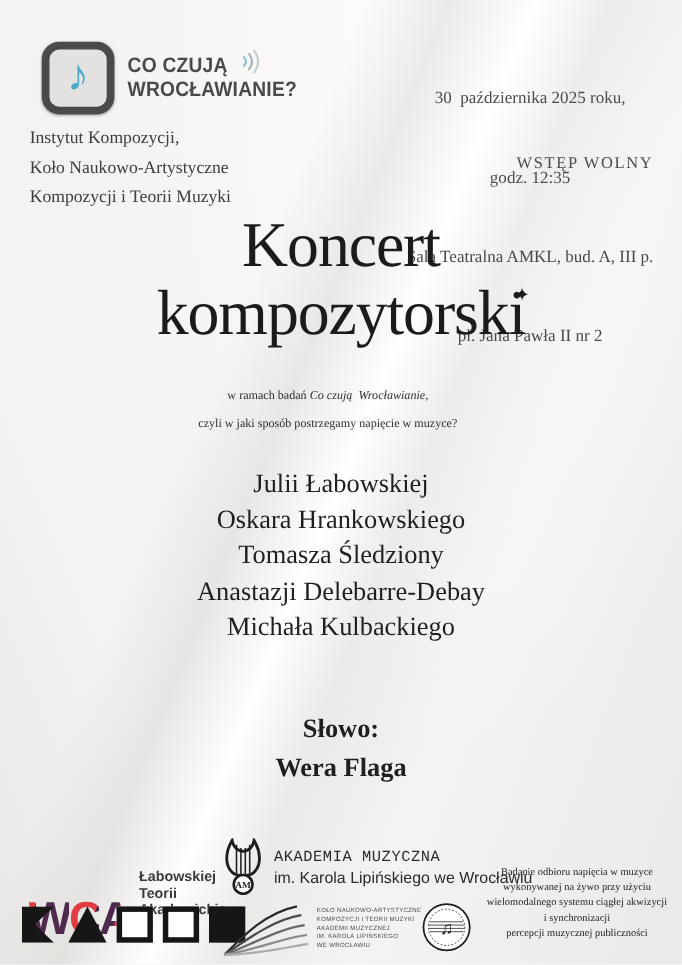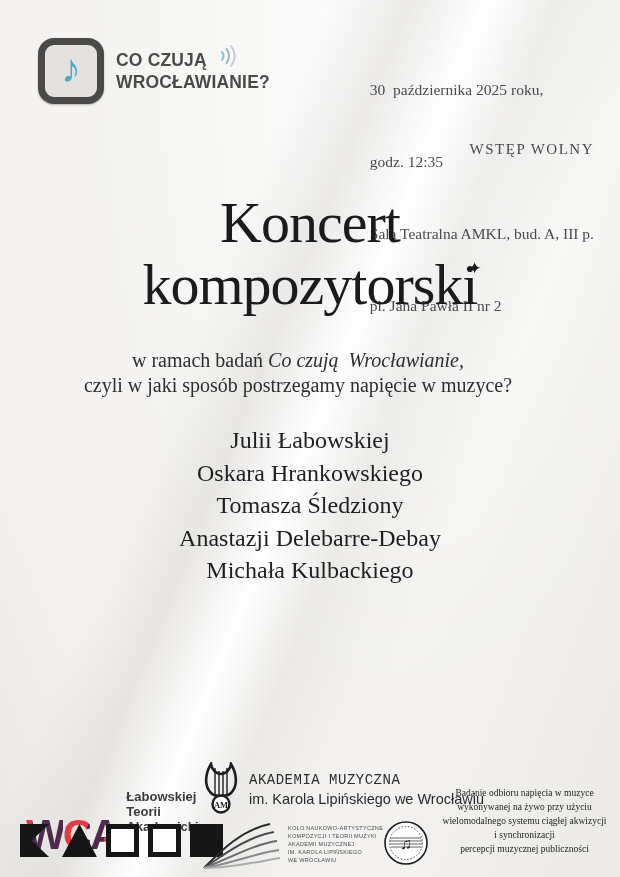--- a/index.html
+++ b/index.html
@@ -41,21 +41,21 @@
 
   
   .organizer{
     position:absolute; top:112px; left:27px;
     font-size:16px; line-height:27px; color:#3d3d3d;
   }
 
   
   .event-info{
     position:absolute; top:30px; right:26px;
-    text-align:left; font-size:15.5px; line-height:24px; color:#4a4a4a;
+    text-align:center; font-size:15.5px; line-height:24px; color:#4a4a4a;
     white-space:pre-wrap;
     margin-left:40px;
   }
   .admission{
     position:absolute; top:141px; right:26px;
     font-size:15px; letter-spacing:1.5px; color:#4a4a4a;margin-left:48px;
   }
 
   
   .title{
@@ -66,21 +66,21 @@
   }
   .sparkle{
     display:inline-block; font-size:17px;
     transform:translate(-10px,-30px);
     width:0; overflow:visible; vertical-align:baseline;
   }
 
   
   .subtitle{
     position:absolute; top:348px; left:0; width:596px;
-    text-align:center; font-size:20px; line-height:25px; color:#2e2e2e;
+    text-align:center; font-size:11px; line-height:25px; color:#2e2e2e;
   }
   .subtitle .it{ font-style:italic; white-space:pre-wrap; }
 
   
   .program{
     position:absolute; top:424px; left:0; width:620px;
     text-align:center; color:#1f1f1f;
   }
   .program-header{ font-size:24px; font-weight:bold; line-height:32px; }
   .composer{ font-size:24px; line-height:32.5px; }
@@ -147,20 +147,25 @@
       <div>CO CZUJĄ</div>
       <div>WROCŁAWIANIE?</div>
       <svg class="waves" width="22" height="22" viewBox="0 0 22 22">
         <path d="M3,7 Q7,11 3,15" fill="none" stroke="#7fc3da" stroke-width="2" stroke-linecap="round"></path>
         <path d="M8,4 Q14,11 8,18" fill="none" stroke="#9fb4ba" stroke-width="2" stroke-linecap="round"></path>
         <path d="M13,1 Q21,11 13,21" fill="none" stroke="#bfcdd2" stroke-width="2" stroke-linecap="round"></path>
       </svg>
     </div>
   </div>
 
+  <div class="organizer">
+    <div>Instytut Kompozycji,</div>
+    <div>Koło Naukowo-Artystyczne</div>
+    <div>Kompozycji i Teorii Muzyki</div>
+  </div>
 
   <div class="event-info">
     <div>30  października 2025 roku,</div>
     <div>godz. 12:35</div>
     <div>Sala Teatralna AMKL, bud. A, III p.</div>
     <div>pl. Jana Pawła II nr 2</div>
   </div>
   <div class="admission">WSTĘP WOLNY</div>
 
   <div class="title">
@@ -174,20 +179,24 @@
   </div>
 
   <div class="program">
     <div class="composer">Julii Łabowskiej</div>
     <div class="composer">Oskara Hrankowskiego</div>
     <div class="composer">Tomasza Śledziony</div>
     <div class="composer">Anastazji Delebarre-Debay</div>
     <div class="composer">Michała Kulbackiego</div>
   </div>
 
+  <div class="speaker">
+    <div>Słowo:</div>
+    <div>Wera Flaga</div>
+  </div>
 
   <div class="footer">
 
     <div class="wca">
       <div class="wca-acronym"><span class="w">W</span><span class="c">C</span><span class="a">A</span></div>
       <div class="wca-name">
         <div>Łabowskiej</div>
         <div>Teorii</div>
         <div>Akademickie</div>
       </div>

